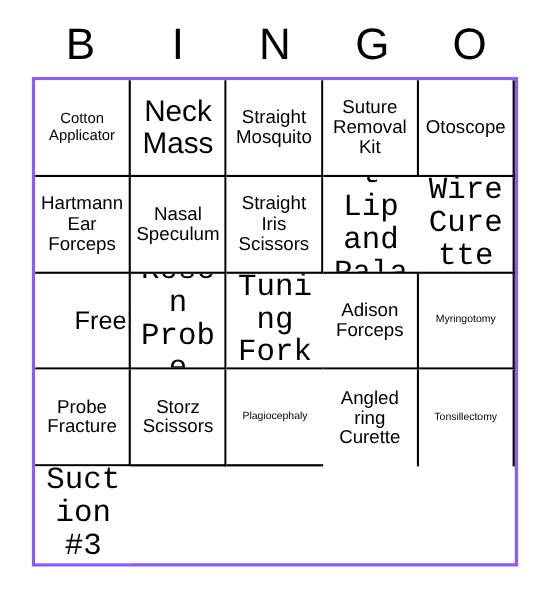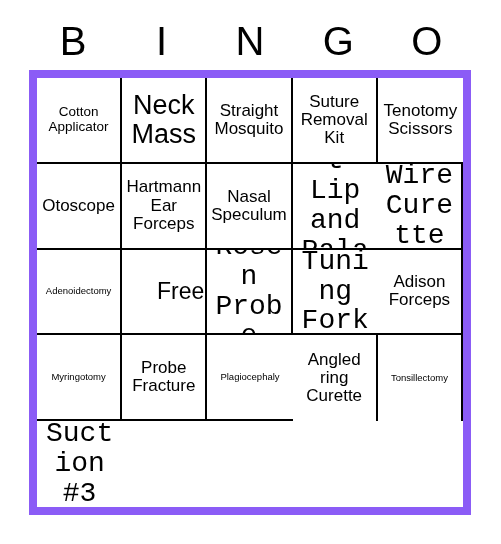--- a/index.html
+++ b/index.html
@@ -40,21 +40,21 @@
     color: #000000;
     user-select: none;
   }
   #grid {
     position: absolute;
     left: 29px;
     top: 70px;
     width: 442px;
     height: 445px;
     box-sizing: border-box;
-    border: 8px solid #8b5cf6;
+    border: 3px solid #8b5cf6;
     display: grid;
     grid-template-columns: repeat(5, 1fr);
     grid-template-rows: repeat(5, 1fr);
     background: #ffffff;
   }
   .cell {
     box-sizing: border-box;
     border-right: 2px solid #000000;
     border-bottom: 2px solid #000000;
     display: flex;
@@ -99,59 +99,59 @@
       </div>
       <div class="cell">
         <span class="cell-text sz-xl">Neck Mass</span>
       </div>
       <div class="cell">
         <span class="cell-text sz-md">Straight Mosquito</span>
       </div>
       <div class="cell">
         <span class="cell-text sz-md">Suture Removal Kit</span>
       </div>
-      <div class="cell col-last">
-        <span class="cell-text sz-md">Tenotomy Scissors</span>
-      </div>
       <div class="cell">
         <span class="cell-text sz-md">Otoscope</span>
       </div>
       <div class="cell">
         <span class="cell-text sz-md">Hartmann Ear Forceps</span>
       </div>
       <div class="cell">
         <span class="cell-text sz-md">Nasal Speculum</span>
       </div>
+      <div class="cell">
+        <span class="cell-text sz-md">Straight Iris Scissors</span>
+      </div>
       <div class="cell col-last">
         <span class="cell-text sz-lg">Cleft Lip and Palate</span>
       </div>
       <div class="cell">
         <span class="cell-text sz-lg">Wire Curette</span>
-      </div>
-      <div class="cell">
-        <span class="cell-text sz-xs">Adenoidectomy</span>
       </div>
       <div class="cell">
         <span class="cell-text sz-free">Free!</span>
       </div>
       <div class="cell">
         <span class="cell-text sz-lg">Rosen Probe</span>
       </div>
       <div class="cell col-last">
         <span class="cell-text sz-lg">Tuning Fork</span>
       </div>
       <div class="cell">
         <span class="cell-text sz-md">Adison Forceps</span>
       </div>
       <div class="cell">
         <span class="cell-text sz-xs">Myringotomy</span>
       </div>
       <div class="cell">
         <span class="cell-text sz-md">Probe Fracture</span>
       </div>
+      <div class="cell">
+        <span class="cell-text sz-md">Storz Scissors</span>
+      </div>
       <div class="cell col-last">
         <span class="cell-text sz-xs">Plagiocephaly</span>
       </div>
       <div class="cell row-last">
         <span class="cell-text sz-md">Angled ring Curette</span>
       </div>
       <div class="cell row-last">
         <span class="cell-text sz-xs">Tonsillectomy</span>
       </div>
       <div class="cell col-last row-last">

